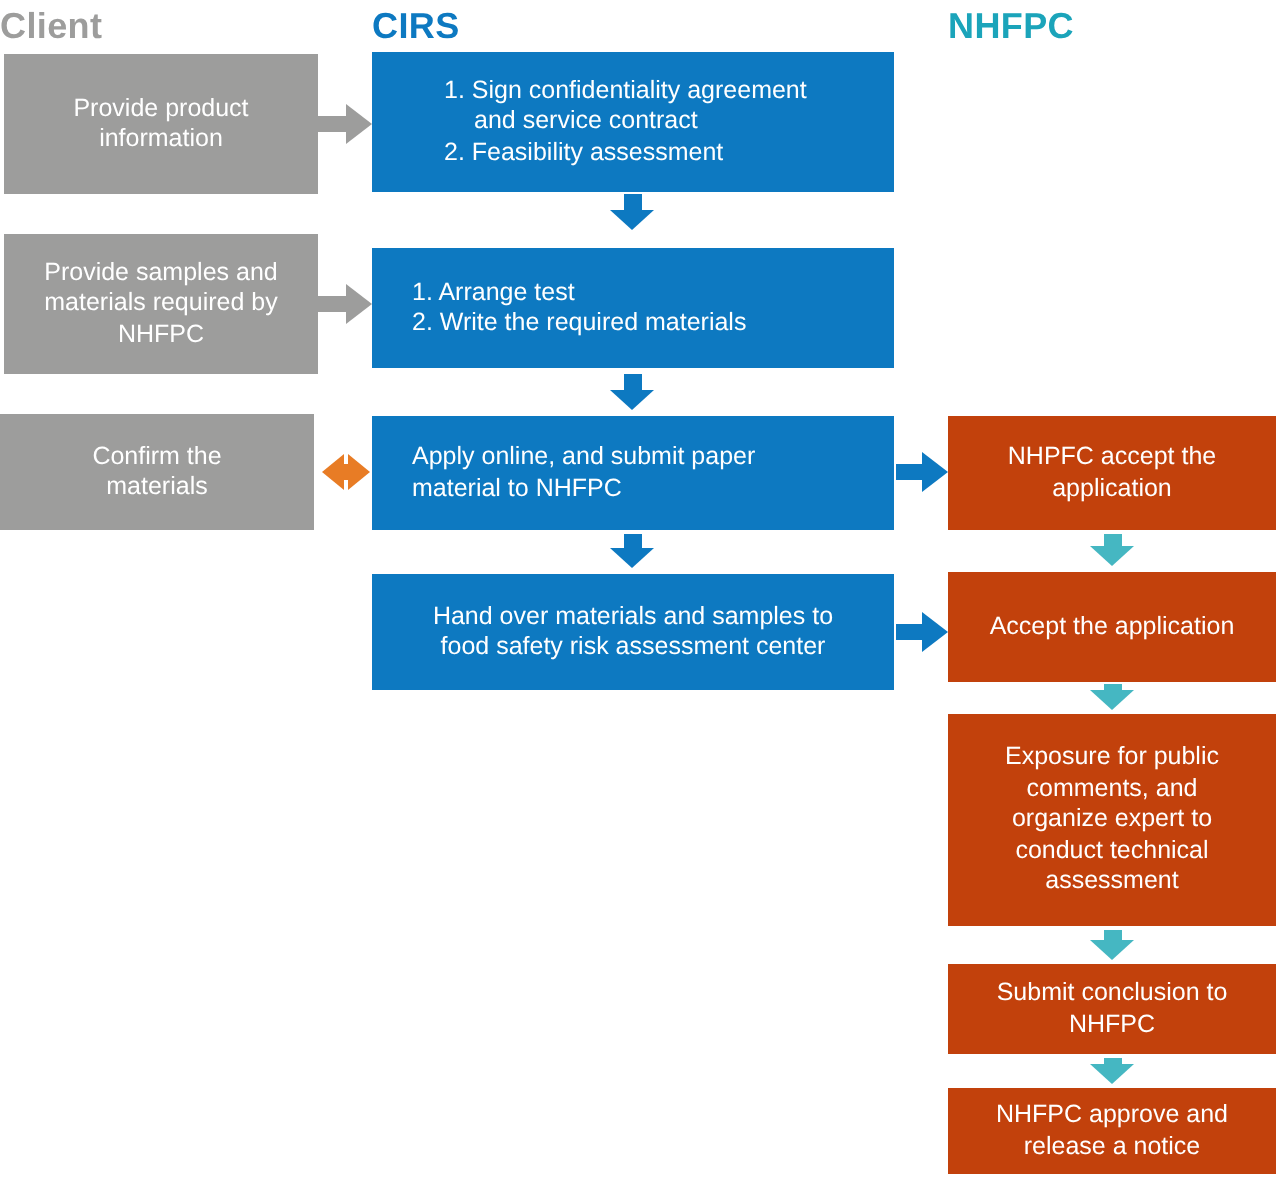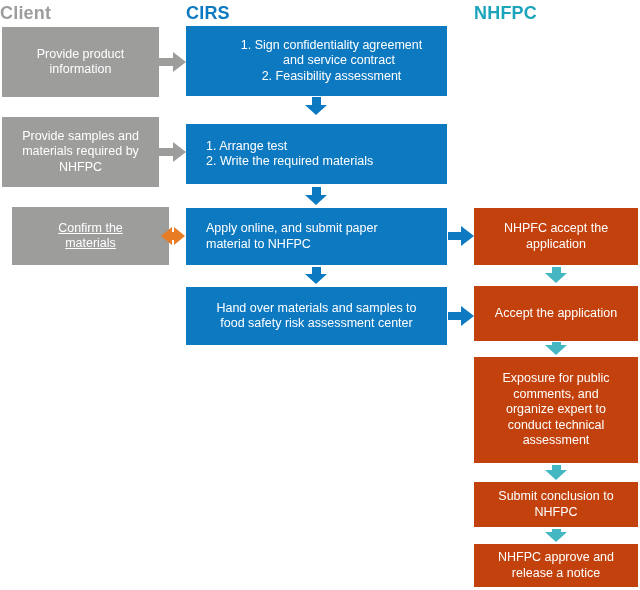--- a/index.html
+++ b/index.html
@@ -69,26 +69,26 @@
 
   <div class="box gray center" style="left:2px;top:27px;width:157px;height:70px;">
     <div>Provide product</div>
     <div>information</div>
   </div>
   <div class="box gray center" style="left:2px;top:117px;width:157px;height:70px;">
     <div>Provide samples and</div>
     <div>materials required by</div>
     <div>NHFPC</div>
   </div>
-  <div class="box gray center" style="left:12px;top:207px;width:157px;height:58px;text-decoration:underline;">
+  <div class="box gray center" style="left:0;top:207px;width:157px;height:58px;">
     <div>Confirm the</div>
     <div>materials</div>
   </div>
 
-  <div class="box blue leftlist pad36" style="left:186px;top:26px;width:261px;height:70px;align-items:center;">
+  <div class="box blue leftlist pad36" style="left:186px;top:26px;width:261px;height:70px;">
     <div>1. Sign confidentiality agreement</div>
     <div class="hang">and service contract</div>
     <div>2. Feasibility assessment</div>
   </div>
   <div class="box blue leftlist pad20" style="left:186px;top:124px;width:261px;height:60px;">
     <div>1. Arrange test</div>
     <div>2. Write the required materials</div>
   </div>
   <div class="box blue leftlist pad20" style="left:186px;top:208px;width:261px;height:57px;">
     <div>Apply online, and submit paper</div>

